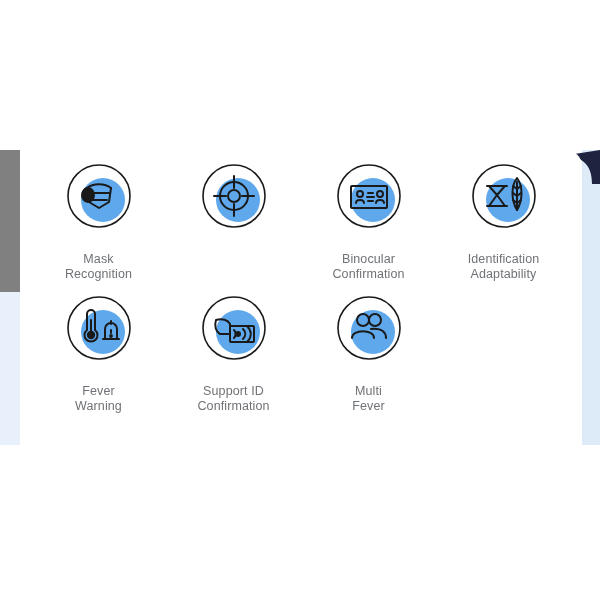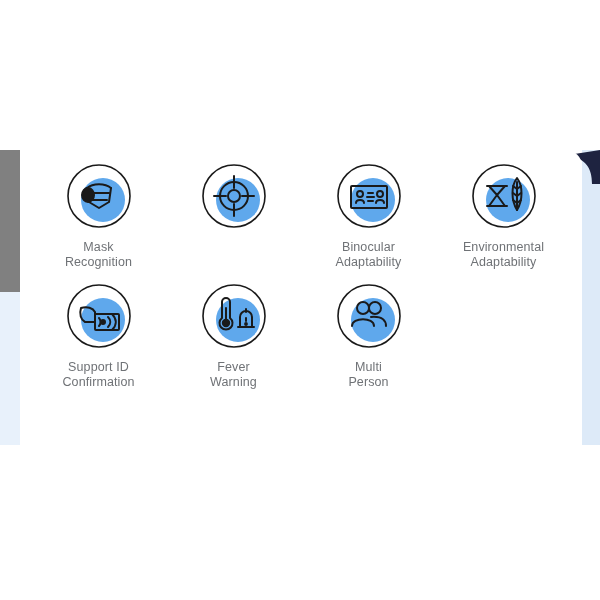--- a/index.html
+++ b/index.html
@@ -41,21 +41,21 @@
     row-gap:12px;
   }
   .cell{
     display:flex;flex-direction:column;align-items:center;
   }
   .badge{
     position:relative;width:68px;height:68px;
   }
   .badge svg{display:block;width:68px;height:68px;}
   .label{
-    margin-top:10px;text-align:center;
+    margin-top:22px;text-align:center;
     font-size:12.5px;line-height:15px;color:#6f7276;
     white-space:pre-line;letter-spacing:.1px;
   }
 </style>
 </head>
 <body>
 
 <div id="stage">
 
   <div class="edge-gray"></div>
@@ -113,21 +113,21 @@
                 <path d="M21 41 C21 37 29 37 29 41"></path>
                 <circle cx="45" cy="32" r="3"></circle>
                 <path d="M41 41 C41 37 49 37 49 41"></path>
                 <path d="M33 31 L38 31"></path>
                 <path d="M32 35 L39 35"></path>
                 <path d="M33 39 L38 39"></path>
               </g>
             </svg>
           </div>
           <div class="label">Binocular
-Adaptability</div>
+Confirmation</div>
         </div>
         <div class="cell">
           <div class="badge">
             <svg viewBox="0 0 68 68">
               <circle cx="38" cy="38" r="22" fill="#5fa8ec"></circle>
               <circle cx="34" cy="34" r="31" fill="none" stroke="#1a1a1a" stroke-width="1.6"></circle>
               <g fill="none" stroke="#1a1a1a" stroke-width="2" stroke-linecap="round" stroke-linejoin="round">
                 <path d="M19 24 L35 24 L27 33 L35 44 L19 44 L27 33 Z"></path>
                 <path d="M17 24 L37 24"></path>
                 <path d="M17 44 L37 44"></path>
@@ -135,41 +135,22 @@
                 <path d="M47 20 L47 48"></path>
                 <path d="M47 27 L51 24"></path>
                 <path d="M47 27 L43 24"></path>
                 <path d="M47 34 L51 31"></path>
                 <path d="M47 34 L43 31"></path>
                 <path d="M47 41 L51 38"></path>
                 <path d="M47 41 L43 38"></path>
               </g>
             </svg>
           </div>
-          <div class="label">Environmental
+          <div class="label">Identification
 Adaptability</div>
-        </div>
-        <div class="cell">
-          <div class="badge">
-            <svg viewBox="0 0 68 68">
-              <circle cx="38" cy="38" r="22" fill="#5fa8ec"></circle>
-              <circle cx="34" cy="34" r="31" fill="none" stroke="#1a1a1a" stroke-width="1.6"></circle>
-              <g fill="none" stroke="#1a1a1a" stroke-width="2" stroke-linecap="round" stroke-linejoin="round">
-                <rect x="30" y="32" width="24" height="16" rx="1"></rect>
-                <path d="M16 26 C22 24 28 26 30 30 L30 40 L20 40 C16 38 14 32 16 26 Z"></path>
-                <path d="M36 40 L36 40"></path>
-                <path d="M34 44 C36 42 36 38 34 36"></path>
-                <circle cx="38" cy="40" r="2" fill="#1a1a1a"></circle>
-                <path d="M43 35 C46 38 46 42 43 45"></path>
-                <path d="M47 32 C52 37 52 43 47 48"></path>
-              </g>
-            </svg>
-          </div>
-          <div class="label">Support ID
-Confirmation</div>
         </div>
         <div class="cell">
           <div class="badge">
             <svg viewBox="0 0 68 68">
               <circle cx="38" cy="38" r="22" fill="#5fa8ec"></circle>
               <circle cx="34" cy="34" r="31" fill="none" stroke="#1a1a1a" stroke-width="1.6"></circle>
               <g fill="none" stroke="#1a1a1a" stroke-width="2" stroke-linecap="round" stroke-linejoin="round">
                 <path d="M22 20 a4 4 0 0 1 8 0 L30 36 a6.5 6.5 0 1 1 -8 0 Z"></path>
                 <circle cx="26" cy="41" r="3.2" fill="#1a1a1a"></circle>
                 <path d="M26 26 L26 38"></path>
@@ -183,26 +164,45 @@
           </div>
           <div class="label">Fever
 Warning</div>
         </div>
         <div class="cell">
           <div class="badge">
             <svg viewBox="0 0 68 68">
               <circle cx="38" cy="38" r="22" fill="#5fa8ec"></circle>
               <circle cx="34" cy="34" r="31" fill="none" stroke="#1a1a1a" stroke-width="1.6"></circle>
               <g fill="none" stroke="#1a1a1a" stroke-width="2" stroke-linecap="round" stroke-linejoin="round">
+                <rect x="30" y="32" width="24" height="16" rx="1"></rect>
+                <path d="M16 26 C22 24 28 26 30 30 L30 40 L20 40 C16 38 14 32 16 26 Z"></path>
+                <path d="M36 40 L36 40"></path>
+                <path d="M34 44 C36 42 36 38 34 36"></path>
+                <circle cx="38" cy="40" r="2" fill="#1a1a1a"></circle>
+                <path d="M43 35 C46 38 46 42 43 45"></path>
+                <path d="M47 32 C52 37 52 43 47 48"></path>
+              </g>
+            </svg>
+          </div>
+          <div class="label">Support ID
+Confirmation</div>
+        </div>
+        <div class="cell">
+          <div class="badge">
+            <svg viewBox="0 0 68 68">
+              <circle cx="38" cy="38" r="22" fill="#5fa8ec"></circle>
+              <circle cx="34" cy="34" r="31" fill="none" stroke="#1a1a1a" stroke-width="1.6"></circle>
+              <g fill="none" stroke="#1a1a1a" stroke-width="2" stroke-linecap="round" stroke-linejoin="round">
                 <circle cx="28" cy="26" r="6"></circle>
                 <path d="M17 44 C17 35 39 35 39 44"></path>
                 <circle cx="40" cy="26" r="6"></circle>
                 <path d="M36 35 C48 34 51 39 51 44"></path>
               </g>
             </svg>
           </div>
           <div class="label">Multi
-Person</div>
+Fever</div>
         </div>
       </div>
   </div>
 
 </div>
 
 </body></html>

